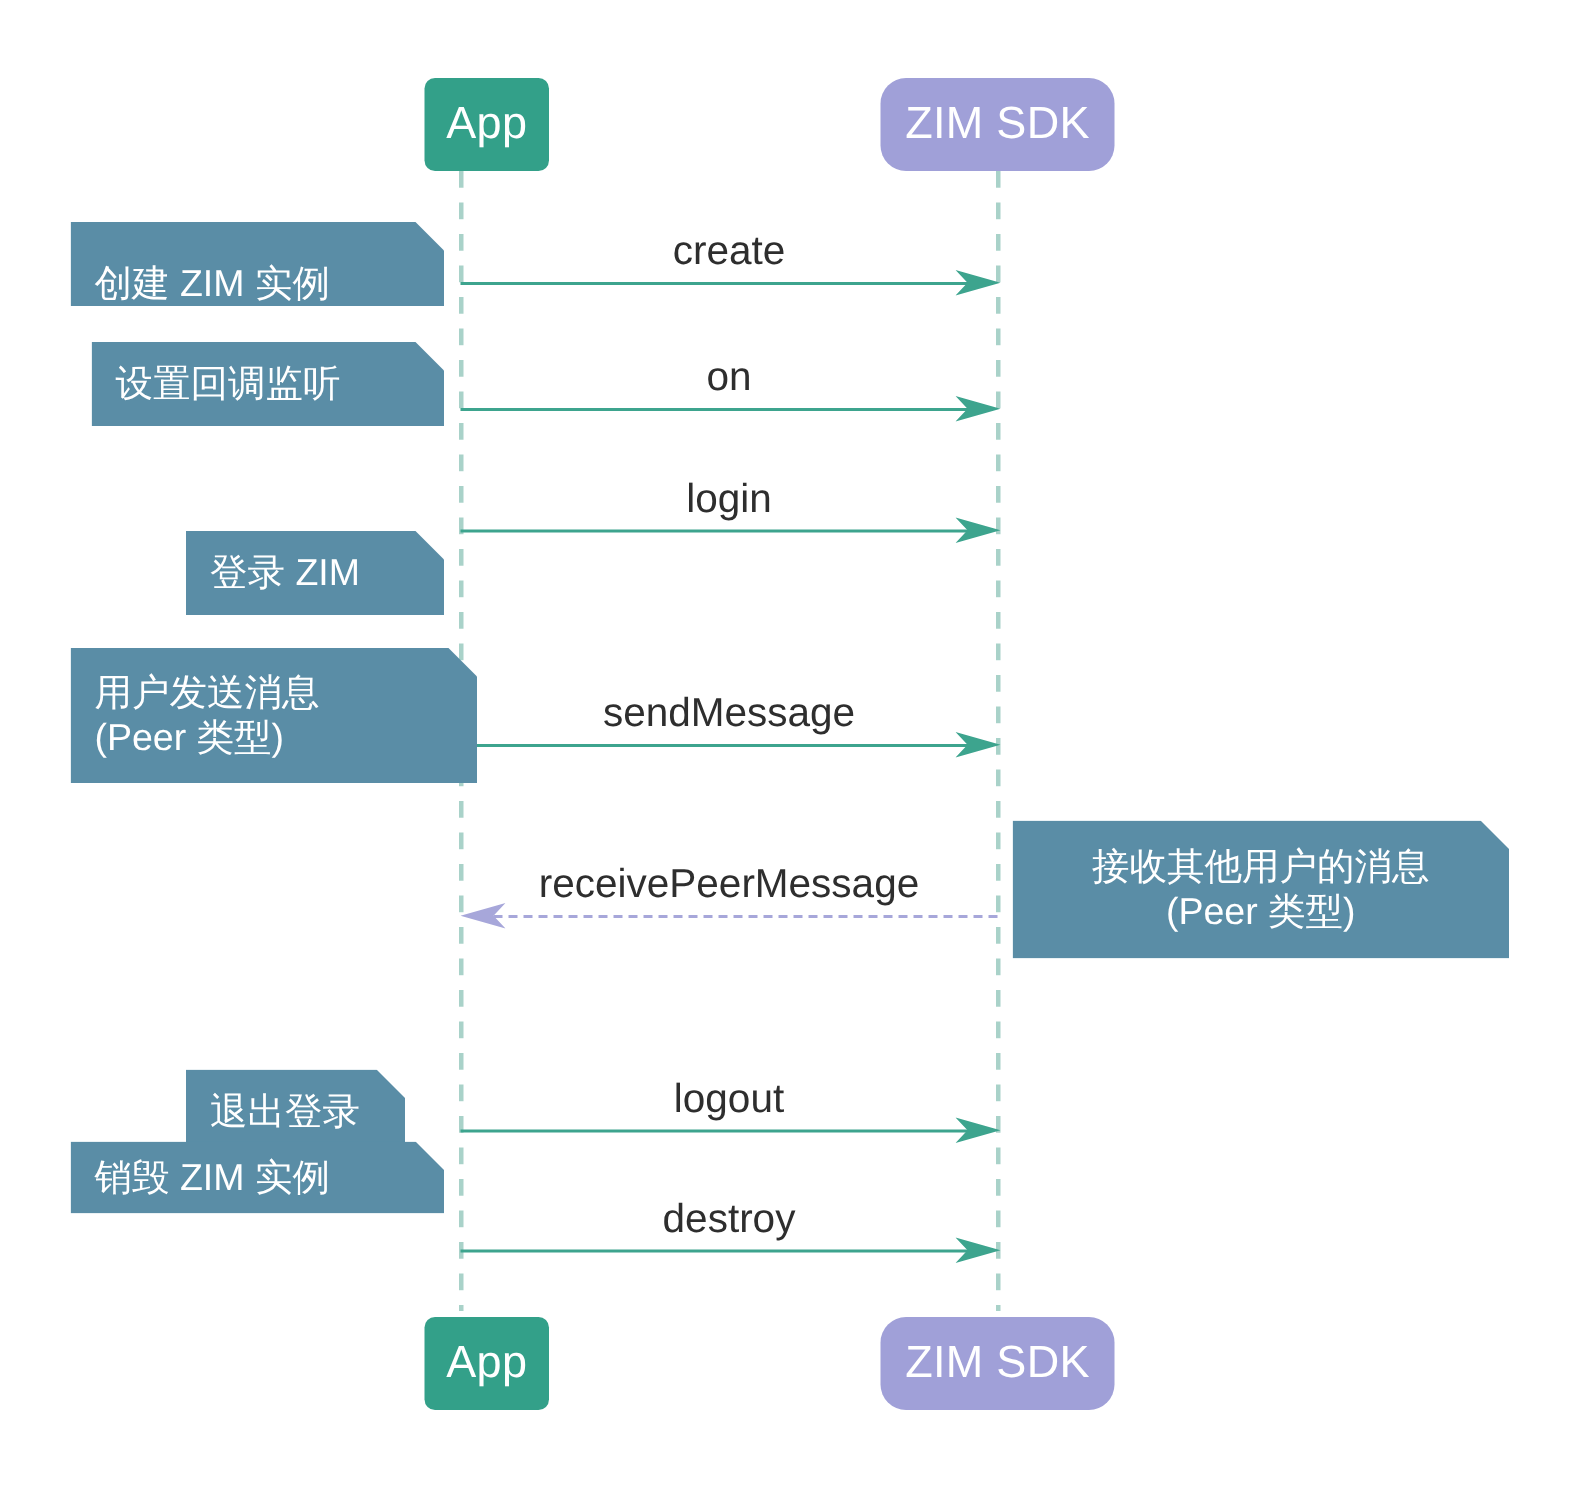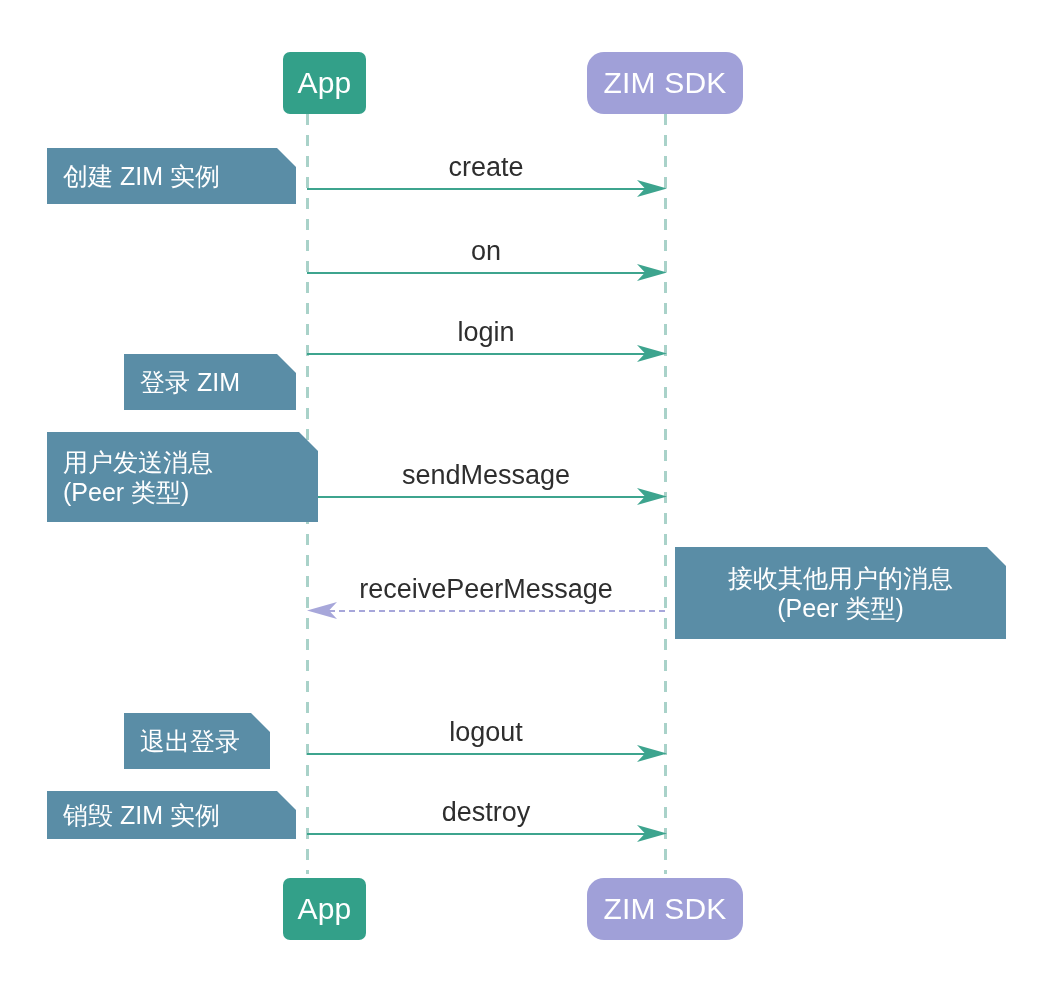--- a/index.html
+++ b/index.html
@@ -118,32 +118,35 @@
 
   <div class="msg" style="left:307px; top:188px; width:358px;">
     <div class="shaft" style="width:348px;"></div>
     <div class="head" style="left:330px;">
       <svg width="30" height="19" viewBox="0 0 30 19" aria-hidden="true">
         <path d="M0 1 L30 9.5 L0 18 L8 9.5 Z" fill="#3da48e"></path>
       </svg>
     </div>
     <div class="label">create</div>
   </div>
-  <div class="banner align-left" style="left:47px; top:148px; width:249px; height:56px; padding:13px 16px;justify-content:flex-end;">
+  <div class="banner align-left" style="left:47px; top:148px; width:249px; height:56px; padding:0 16px;justify-content:flex-end;">
     <span class="bl">创建 ZIM 实例</span>
   </div>
 
   <div class="msg" style="left:307px; top:272px; width:358px;">
     <div class="shaft" style="width:348px;"></div>
     <div class="head" style="left:330px;">
       <svg width="30" height="19" viewBox="0 0 30 19" aria-hidden="true">
         <path d="M0 1 L30 9.5 L0 18 L8 9.5 Z" fill="#3da48e"></path>
       </svg>
     </div>
     <div class="label">on</div>
+  </div>
+  <div class="banner align-left" style="left:61px; top:228px; width:235px; height:56px; padding:0 16px;">
+    <span class="bl">设置回调监听</span>
   </div>
 
   <div class="msg" style="left:307px; top:353px; width:358px;">
     <div class="shaft" style="width:348px;"></div>
     <div class="head" style="left:330px;">
       <svg width="30" height="19" viewBox="0 0 30 19" aria-hidden="true">
         <path d="M0 1 L30 9.5 L0 18 L8 9.5 Z" fill="#3da48e"></path>
       </svg>
     </div>
     <div class="label">login</div>
@@ -195,21 +198,21 @@
 
   <div class="msg" style="left:307px; top:833px; width:358px;">
     <div class="shaft" style="width:348px;"></div>
     <div class="head" style="left:330px;">
       <svg width="30" height="19" viewBox="0 0 30 19" aria-hidden="true">
         <path d="M0 1 L30 9.5 L0 18 L8 9.5 Z" fill="#3da48e"></path>
       </svg>
     </div>
     <div class="label">destroy</div>
   </div>
-  <div class="banner align-left" style="left:47px; top:791px; width:249px; height:48px; padding:0 16px;">
+  <div class="banner align-left" style="left:47px; top:761px; width:249px; height:48px; padding:0 16px;">
     <span class="bl">销毁 ZIM 实例</span>
   </div>
 
   <div class="actor-box actor-app" style="left:267px; top:878px; width:83px; height:62px;">
     <span>App</span>
   </div>
   <div class="actor-box actor-sdk" style="left:587px; top:878px; width:156px; height:62px;">
     <span>ZIM SDK</span>
   </div>
 

